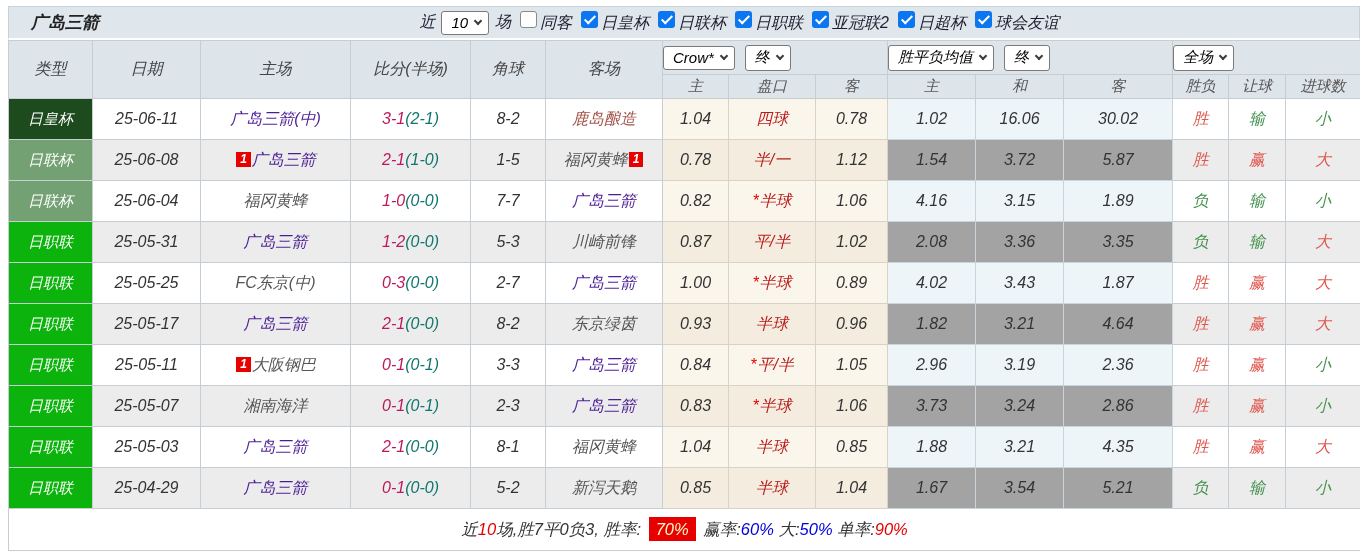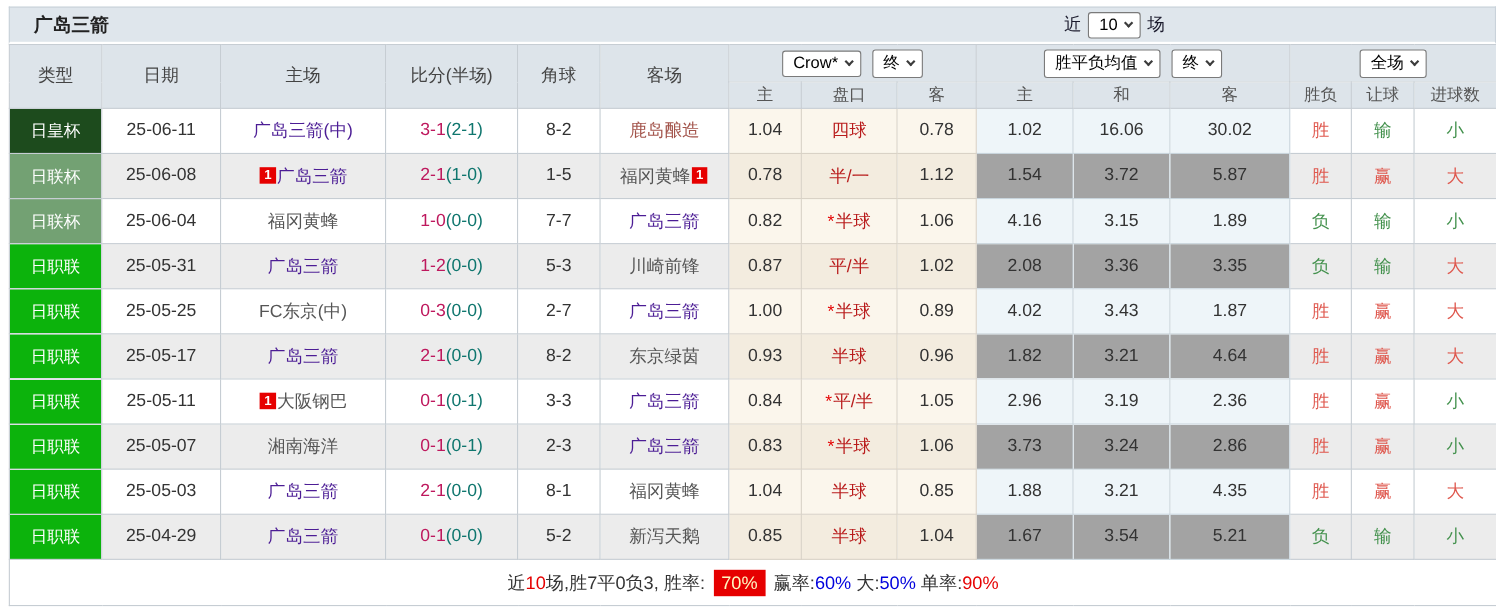--- a/index.html
+++ b/index.html
@@ -1,18 +1,18 @@
 <!DOCTYPE html>
 <html><head>
 <meta charset="utf-8">
 <style>
   * { box-sizing: border-box; }
   html,body { margin:0; padding:0; background:#fff; width:1360px; height:552px; overflow:hidden;
     font-family:"Liberation Sans","DejaVu Sans",sans-serif; }
-  .page { padding:6px 0 0 8px; }
+  .page { padding:6px 0 0 8px;font-style:italic; }
 
   
   .topbar { width:1352px; height:34px; background:#dfe6ec; display:flex; align-items:center;
     border:1px solid #c9d2da; border-bottom:2px solid #fff; }
   .title { font-weight:bold; font-size:17px; color:#222; margin-left:22px; }
   .filters { display:flex; align-items:center; margin-left:auto; margin-right:300px; font-size:16px; color:#1c1c2e; white-space:nowrap; }
   .sel { display:inline-flex; align-items:center; background:#fff; border:1px solid #7a7a7a; border-radius:3px;
     padding:2px 7px 3px 9px; font-size:15px; color:#000; cursor:default; }
   .chev { width:6px; height:6px; border-right:2px solid #3c3c3c; border-bottom:2px solid #3c3c3c;
     transform:rotate(45deg); margin-left:7px; margin-top:-3px; }
@@ -22,21 +22,21 @@
   .cb.checked::after { content:""; position:absolute; left:5.5px; top:2px; width:4px; height:9px;
     border:solid #fff; border-width:0 2.4px 2.4px 0; transform:rotate(45deg); }
   .filters .gap { width:6px; display:inline-block; }
 
   
   table { border-collapse:collapse; table-layout:fixed; width:1352px; font-size:16px; color:#333;border-radius:18px; }
   th, td { border:1px solid #c6cdd3; text-align:center; padding:0; overflow:hidden; white-space:nowrap; }
   thead th { background:#dde4ea; font-weight:normal; color:#444; }
   thead tr.h-top th { height:34px; }
   thead tr.h-sub th { height:24px; font-size:15px; color:#555; }
-  thead .dd-wrap { display:flex; align-items:center; justify-content:center; gap:10px; }
+  thead .dd-wrap { display:flex; align-items:center; gap:10px; }
   tbody tr { height:41px; }
   tbody td { background:#fff; }
   tbody tr.even td { background:#ececec; }
   tbody td.crow { background:#fbf6ec; border-color:#d9d2c6; }
   tbody tr.even td.crow { background:#f3ecdf; }
   tbody td.avg { background:#eef5f9; border-color:#c8d4dc; }
   tbody tr.even td.avg { background:#a3a3a3; }
   td.league { color:#fff; font-size:15px; }
   .c-green { color:#4c1d95; }
   .c-dark  { color:#555; }
@@ -66,20 +66,21 @@
     <span class="title">广岛三箭</span>
     <div class="filters">
       <span>近</span>
       <span class="gap"></span>
       <span class="sel">
         <span>10</span>
         <span class="chev"></span>
       </span>
       <span class="gap"></span>
       <span>场</span>
+      <span id="filter-checkboxes"><span class="cb unchecked"></span><span>同客</span><span class="cb checked"></span><span>日皇杯</span><span class="cb checked"></span><span>日联杯</span><span class="cb checked"></span><span>日职联</span><span class="cb checked"></span><span>亚冠联2</span><span class="cb checked"></span><span>日超杯</span><span class="cb checked"></span><span>球会友谊</span></span>
     </div>
   </div>
 
   <table>
     <colgroup>
       <col style="width:84px">
         <col style="width:108px">
         <col style="width:150px">
         <col style="width:120px">
       <col style="width:75px">

